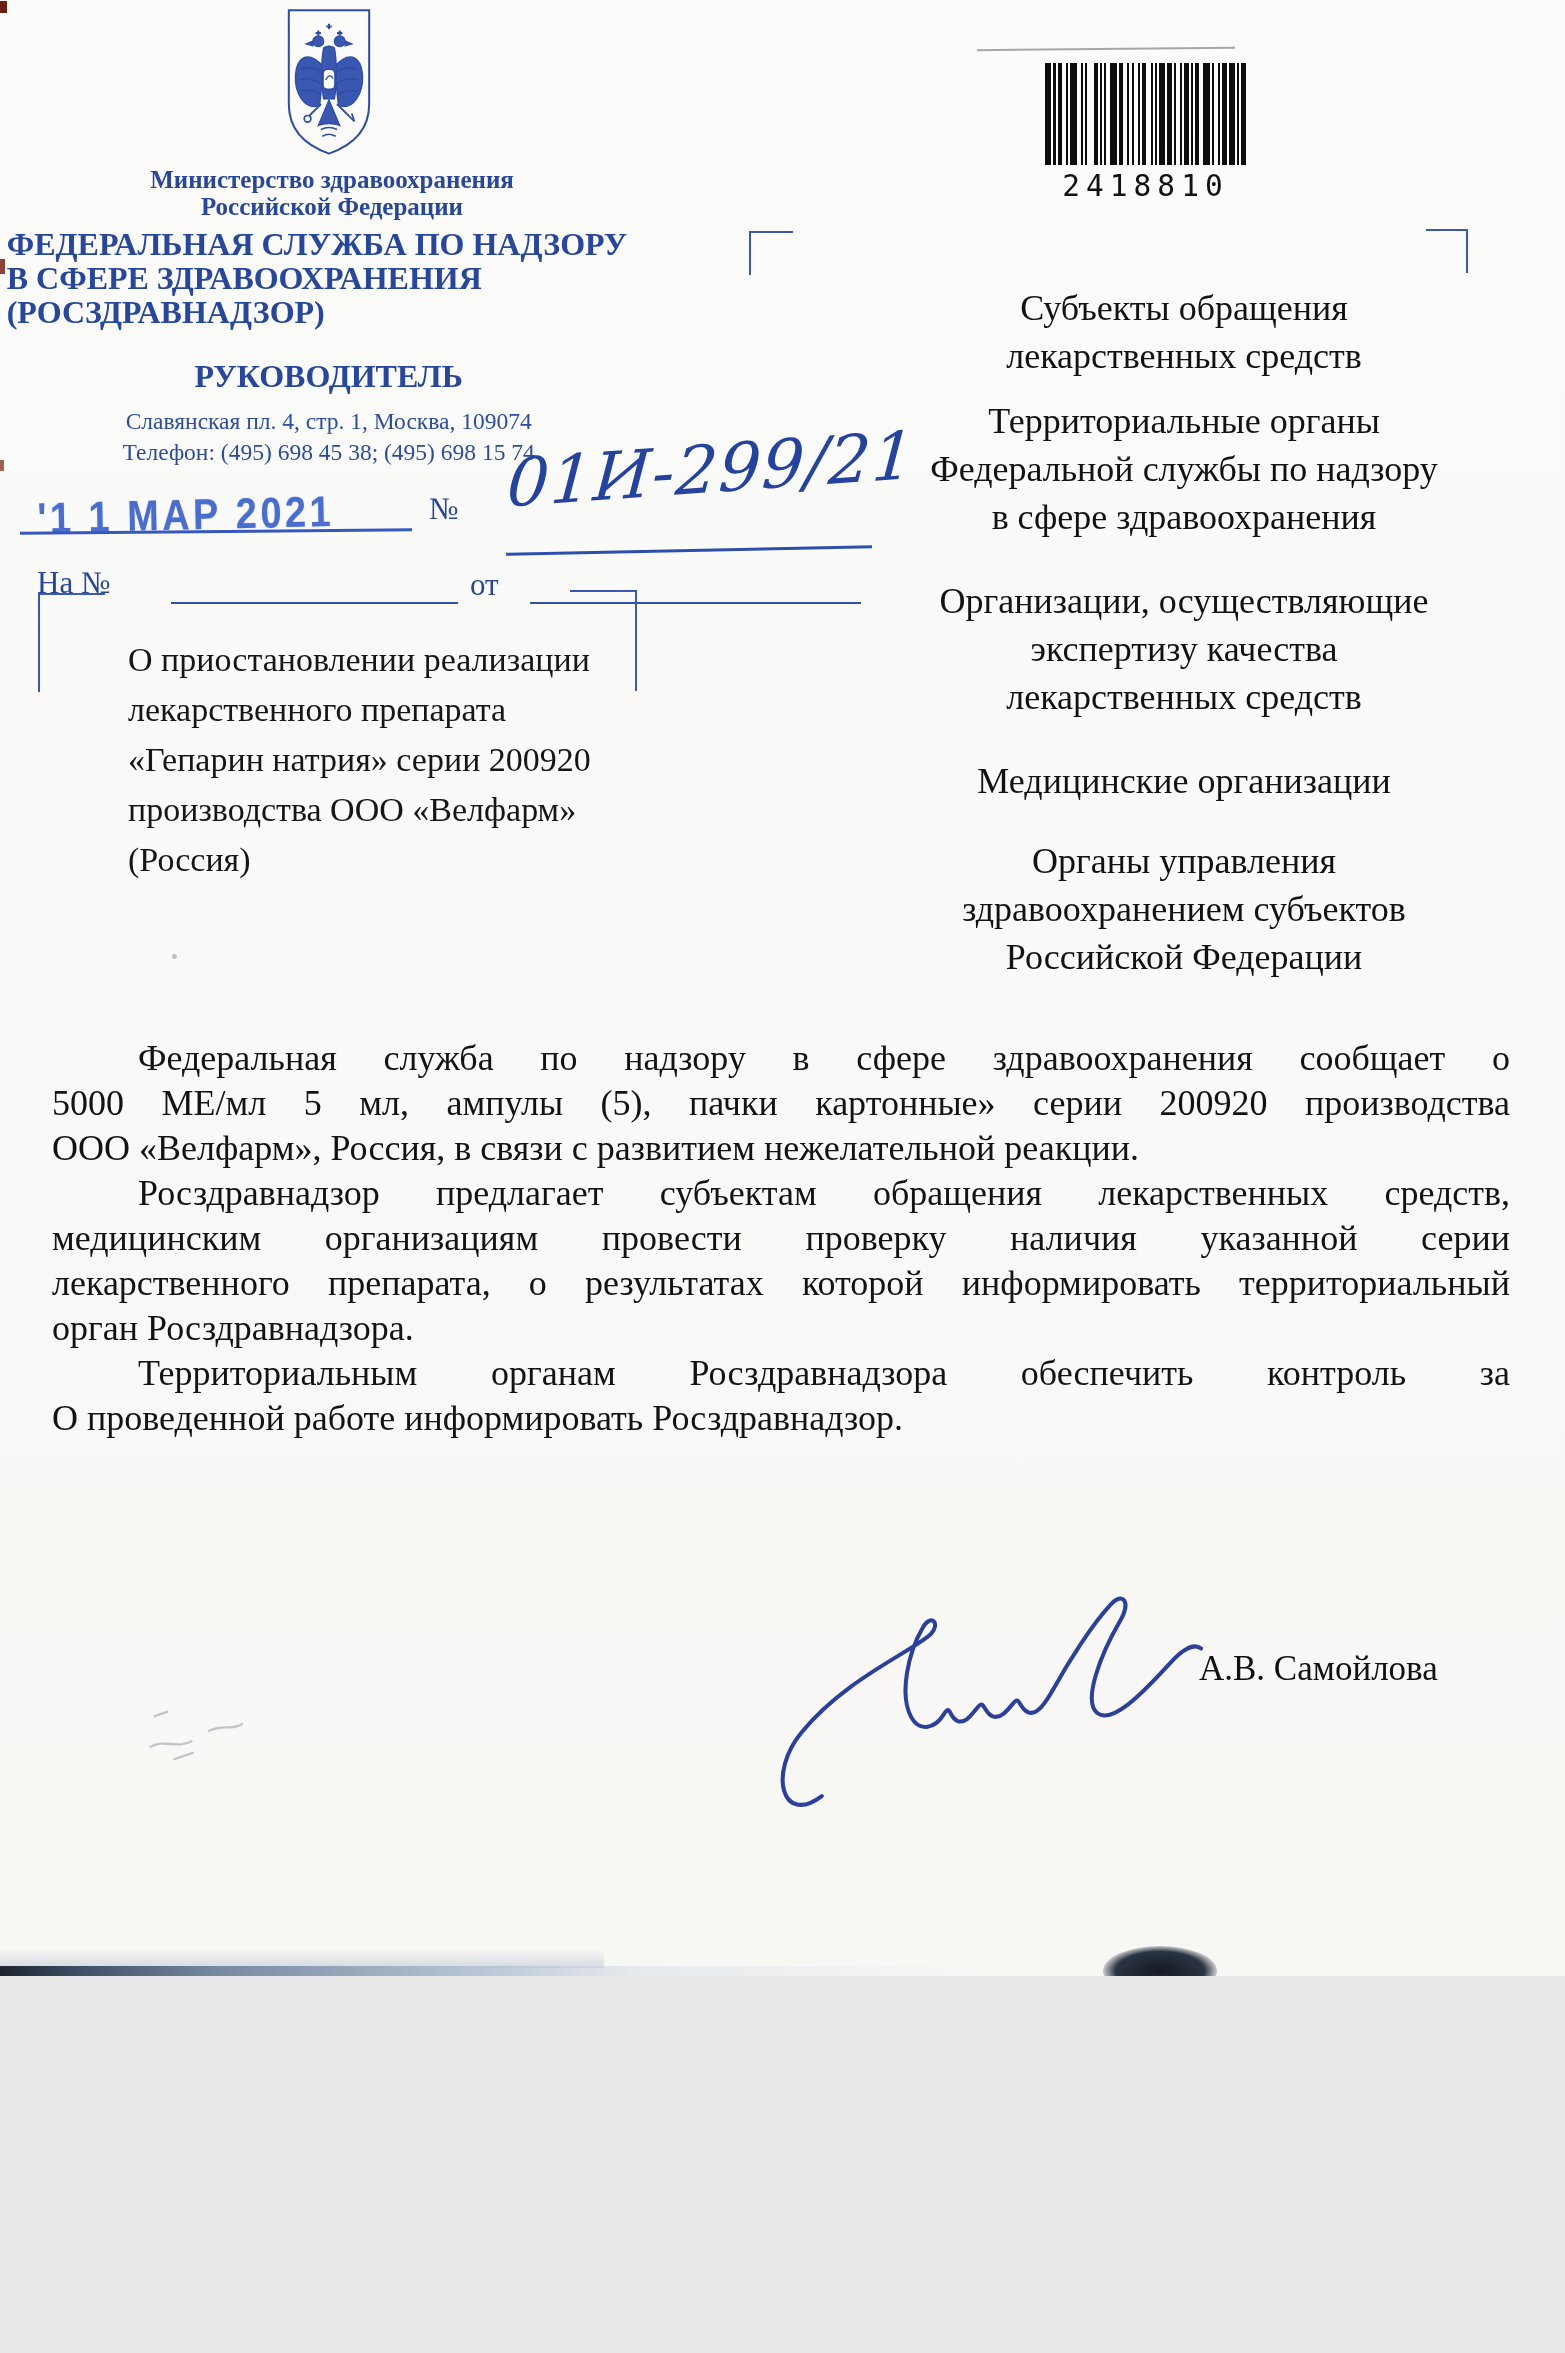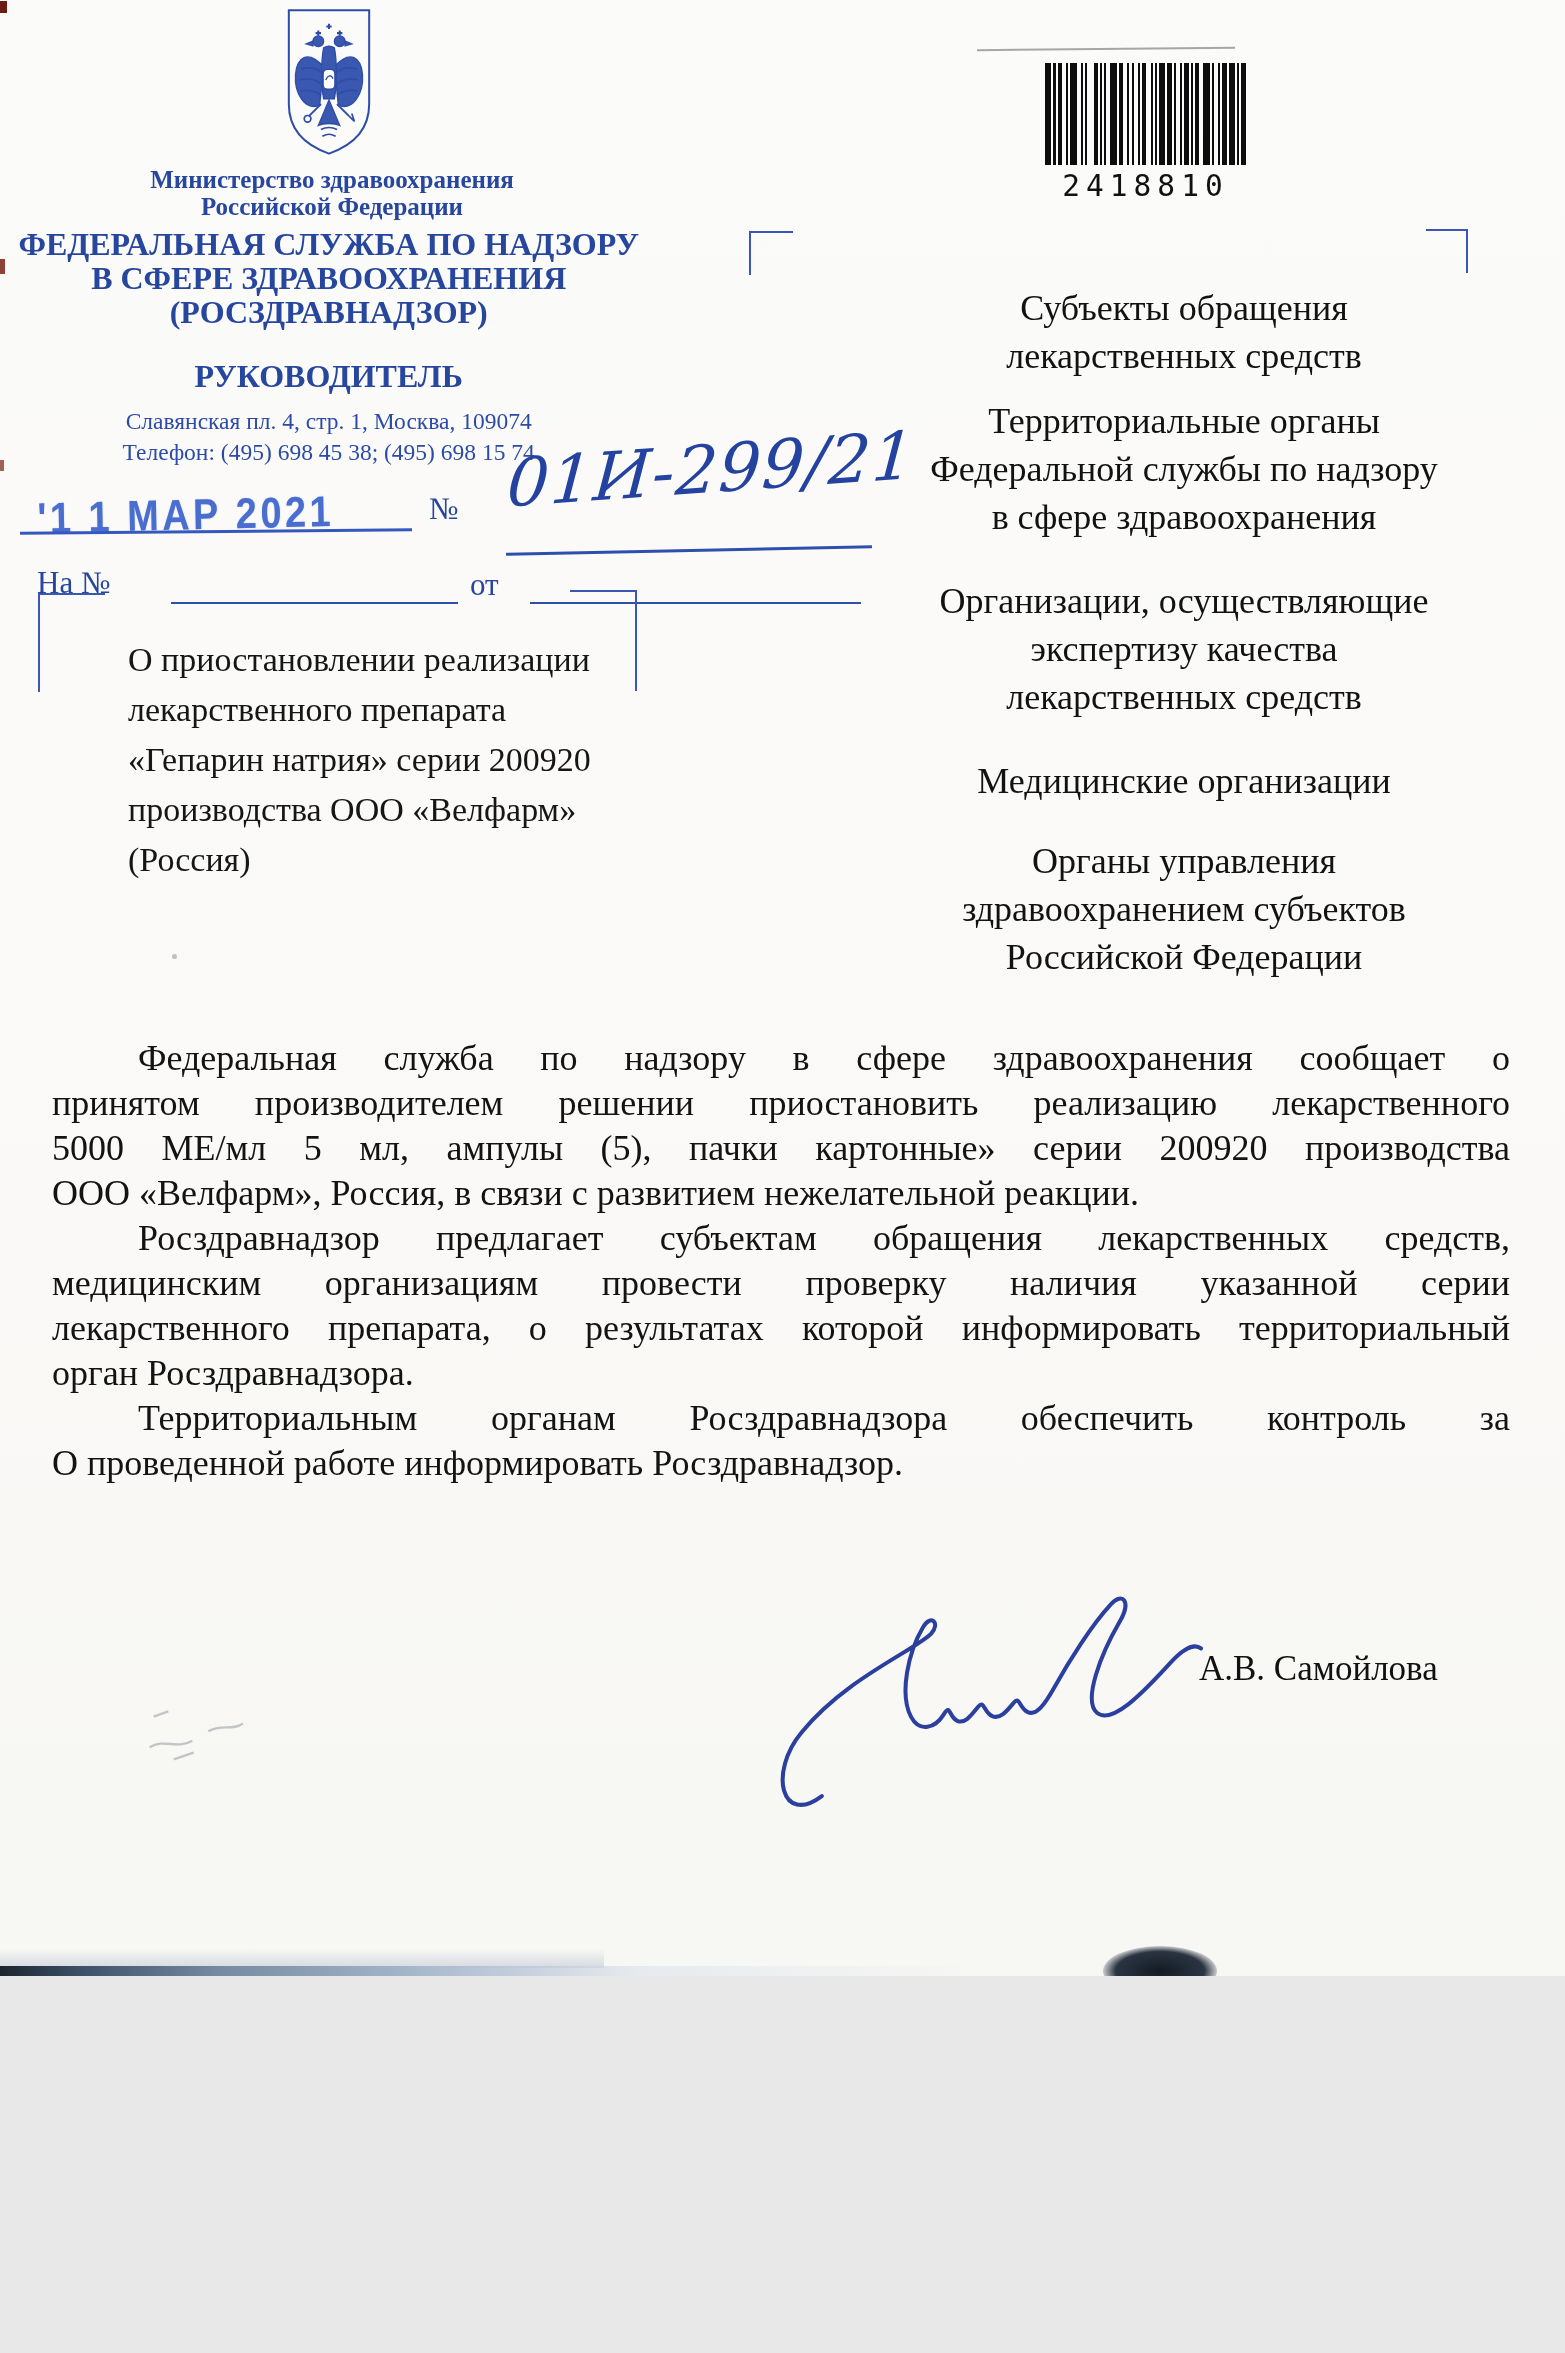--- a/index.html
+++ b/index.html
@@ -7,21 +7,21 @@
   .page {
     position:relative; width:1566px; height:1976px;
     background:linear-gradient(180deg,#fbfbf9 0%,#faf9f7 60%,#f7f7f4 100%);
     overflow:hidden;
     font-family:"Liberation Serif", serif;
   }
   .abs { position:absolute; }
   .emblem   { left:282px; top:5.4px; width:94px; height:154px; }
   .ministry { left:20px;  top:166px; width:624px; text-align:center; font-weight:bold;
               font-size:25px; line-height:27px; white-space:pre-line; color:#27469e; }
-  .service  { left:6.7px;  top:227px; width:644px; text-align:center; font-weight:bold;
+  .service  { left:6.7px;  top:227px; width:644px; text-align:left; font-weight:bold;
               font-size:32px; line-height:34px; white-space:pre-line; color:#27469e; }
   .position { left:6.7px;  top:358px; width:644px; text-align:center; font-weight:bold;
               font-size:32px; color:#27469e; }
   .address  { left:6.7px;  top:408px; width:644px; text-align:center; font-size:23.5px; color:#2b4ba6; }
   .phone    { left:6.7px;  top:439px; width:644px; text-align:center; font-size:23.5px; color:#2b4ba6; }
 
   
   .stamp-date { left:37px; top:494px; font-family:"Liberation Sans",sans-serif; font-weight:700;
                 font-size:43px; letter-spacing:4px; color:#3c63cc; opacity:.92;
                 transform:scaleX(.88) rotate(-1.2deg); transform-origin:left top;
@@ -233,21 +233,20 @@
   <div class="recipient-group g3">Организации, осуществляющие
 экспертизу качества
 лекарственных средств</div>
   <div class="recipient-group g4">Медицинские организации</div>
   <div class="recipient-group g5">Органы управления
 здравоохранением субъектов
 Российской Федерации</div>
 
   <div class="abs body-text" id="body-text">
       <div class="body-line first">Федеральная служба по надзору в сфере здравоохранения сообщает о</div>
-      <div class="body-line">принятом производителем решении приостановить реализацию лекарственного</div>
       <div class="body-line">5000 МЕ/мл 5 мл, ампулы (5), пачки картонные» серии 200920 производства</div>
       <div class="body-line plast">ООО «Велфарм», Россия, в связи с развитием нежелательной реакции.</div>
       <div class="body-line first">Росздравнадзор предлагает субъектам обращения лекарственных средств,</div>
       <div class="body-line">медицинским организациям провести проверку наличия указанной серии</div>
       <div class="body-line">лекарственного препарата, о результатах которой информировать территориальный</div>
       <div class="body-line plast">орган Росздравнадзора.</div>
       <div class="body-line first">Территориальным органам Росздравнадзора обеспечить контроль за</div>
       <div class="body-line plast">О проведенной работе информировать Росздравнадзор.</div>
     </div>
 

